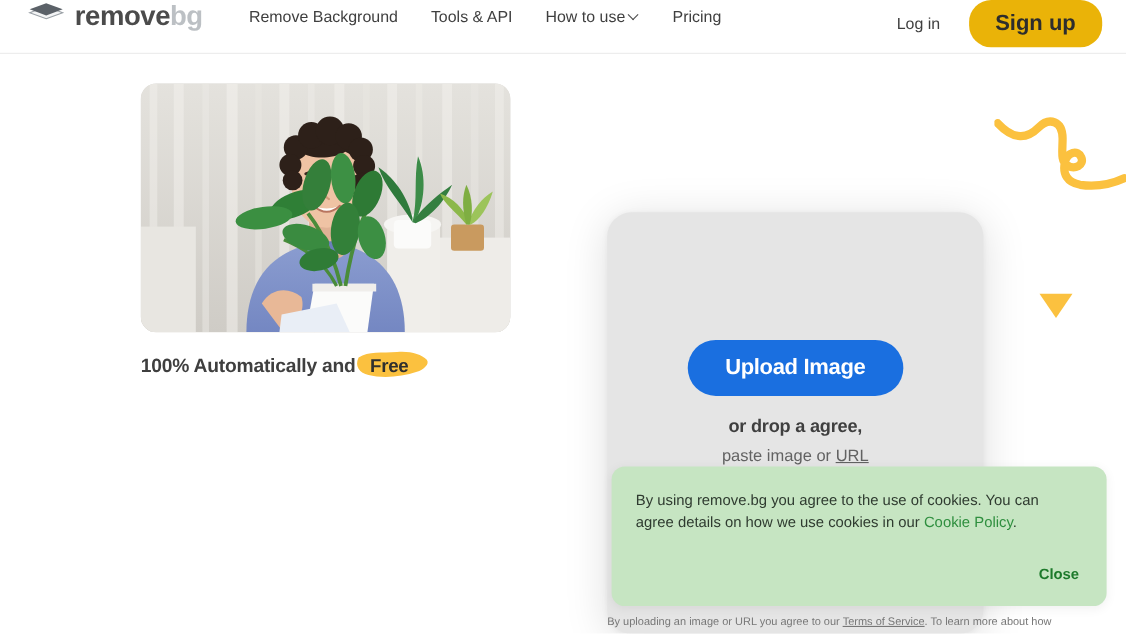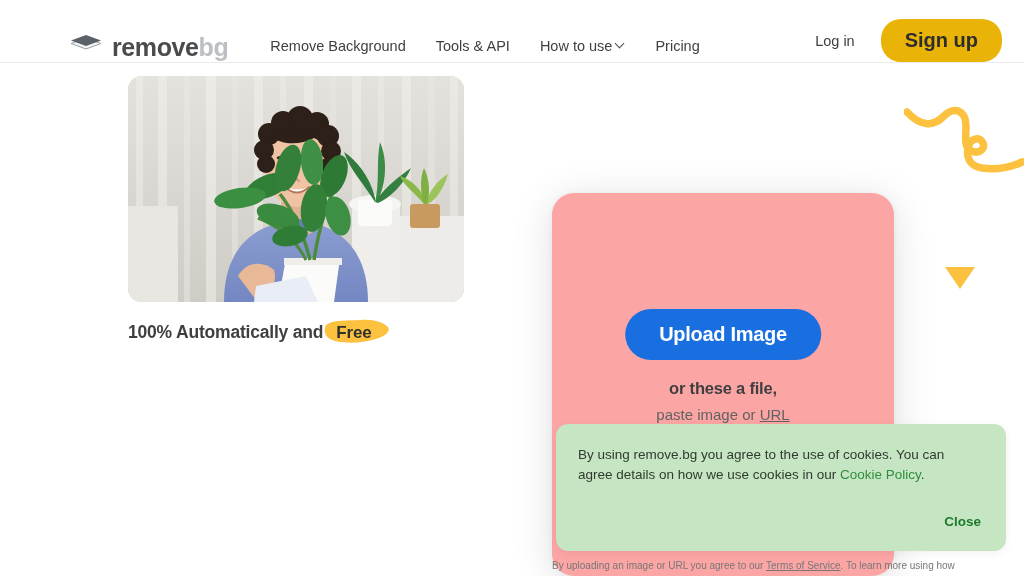--- a/index.html
+++ b/index.html
@@ -15,27 +15,26 @@
     background: #ffffff;
     color: #3c3c3c;
     position: relative;
   }
 
   
   #header {
     position: absolute;
     top: 0; left: 0;
     width: 1024px;
-    height: 63px;
+    height: 49px;
     background: #ffffff;
     border-bottom: 1px solid #ececec;
     display: flex;
-    align-items: flex-end;
+    align-items: flex-start;
     z-index: 40;
-    padding-left: 44px;
   }
 
   #logo {
     display: flex;
     align-items: center;
     margin-left: 25px;
     cursor: pointer;
   }
   .logo-mark {
     width: 34px; height: 30px;
@@ -187,21 +186,21 @@
     z-index: 2;
   }
 
   
   #upload-card {
     position: absolute;
     left: 552px;
     top: 193px;
     width: 342px;
     height: 383px;
-    background: #fca5a5;
+    background: #e5e5e5;
     border-radius: 22px;
     box-shadow: 0 6px 40px rgba(0,0,0,0.13), 0 1px 6px rgba(0,0,0,0.05);
     z-index: 10;
     overflow: hidden;
   }
 
   #upload-button {
     position: absolute;
     left: 50%;
     transform: translateX(-50%);
@@ -476,32 +475,32 @@
         <path d="M5 9 C 14 3, 26 5, 40 4 C 52 3, 62 6, 67 11 C 70 15, 64 20, 58 22 C 44 27, 26 28, 14 25 C 6 23, 1 17, 5 9 Z" fill="#fbc13f"></path>
       </svg>
       <span id="free-label">Free</span>
     </span>
   </div>
 </div>
 
 <div id="upload-card">
   <button id="upload-button">Upload Image</button>
 
-  <div id="drop-text">or these a file,</div>
+  <div id="drop-text">or drop a agree,</div>
 
   <div id="paste-text">
     <span>paste image or </span><span id="paste-url-link">URL</span>
   </div>
 
   <div id="samples-heading" style="white-space: pre;">No image?
 Try one of these:</div>
 </div>
 
 <div id="legal-line">
-  <span>By uploading an image or URL you agree to our </span><span id="terms-link">Terms of Service</span><span>. To learn more using how</span>
+  <span>By uploading an image or URL you agree to our </span><span id="terms-link">Terms of Service</span><span>. To learn more about how</span>
 </div>
 
 <div id="cookie-banner">
   <div id="cookie-text">
     <span>By using remove.bg you agree to the use of cookies. You can agree details on how we use cookies in our </span><span id="cookie-policy-link">Cookie Policy</span><span>.</span>
   </div>
   <button id="cookie-close-button">Close</button>
 </div>
 
 </body></html>

